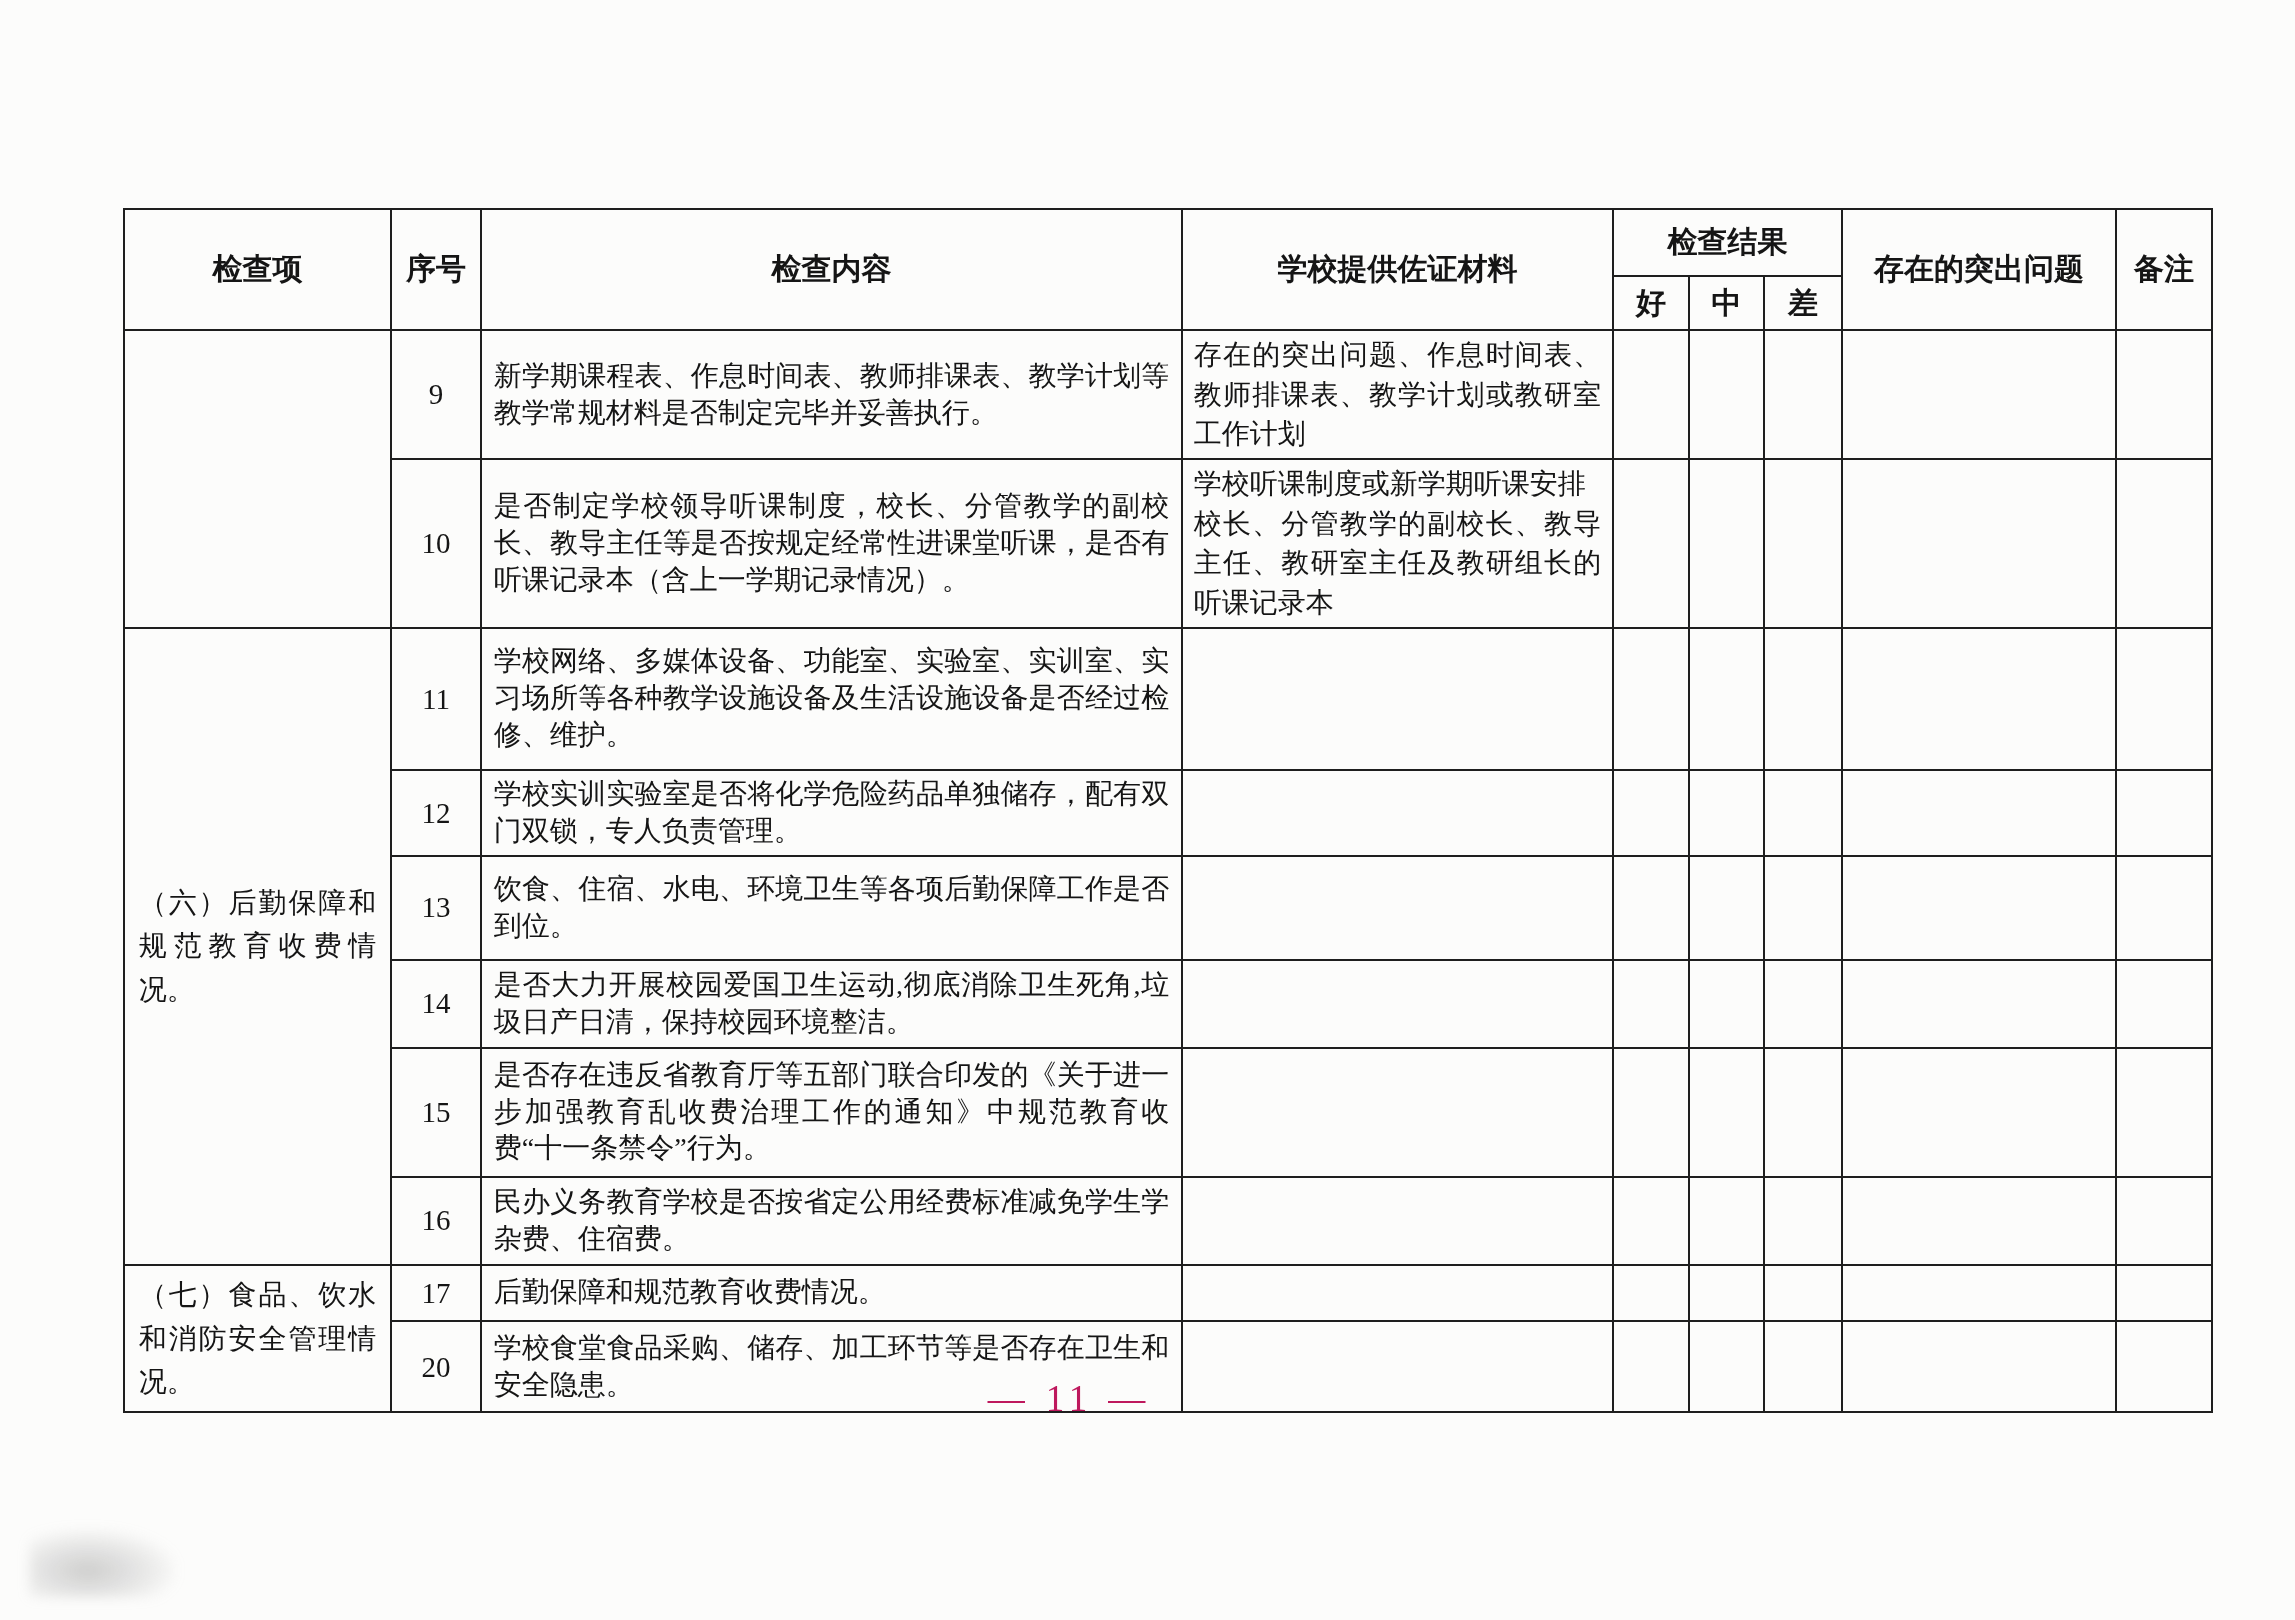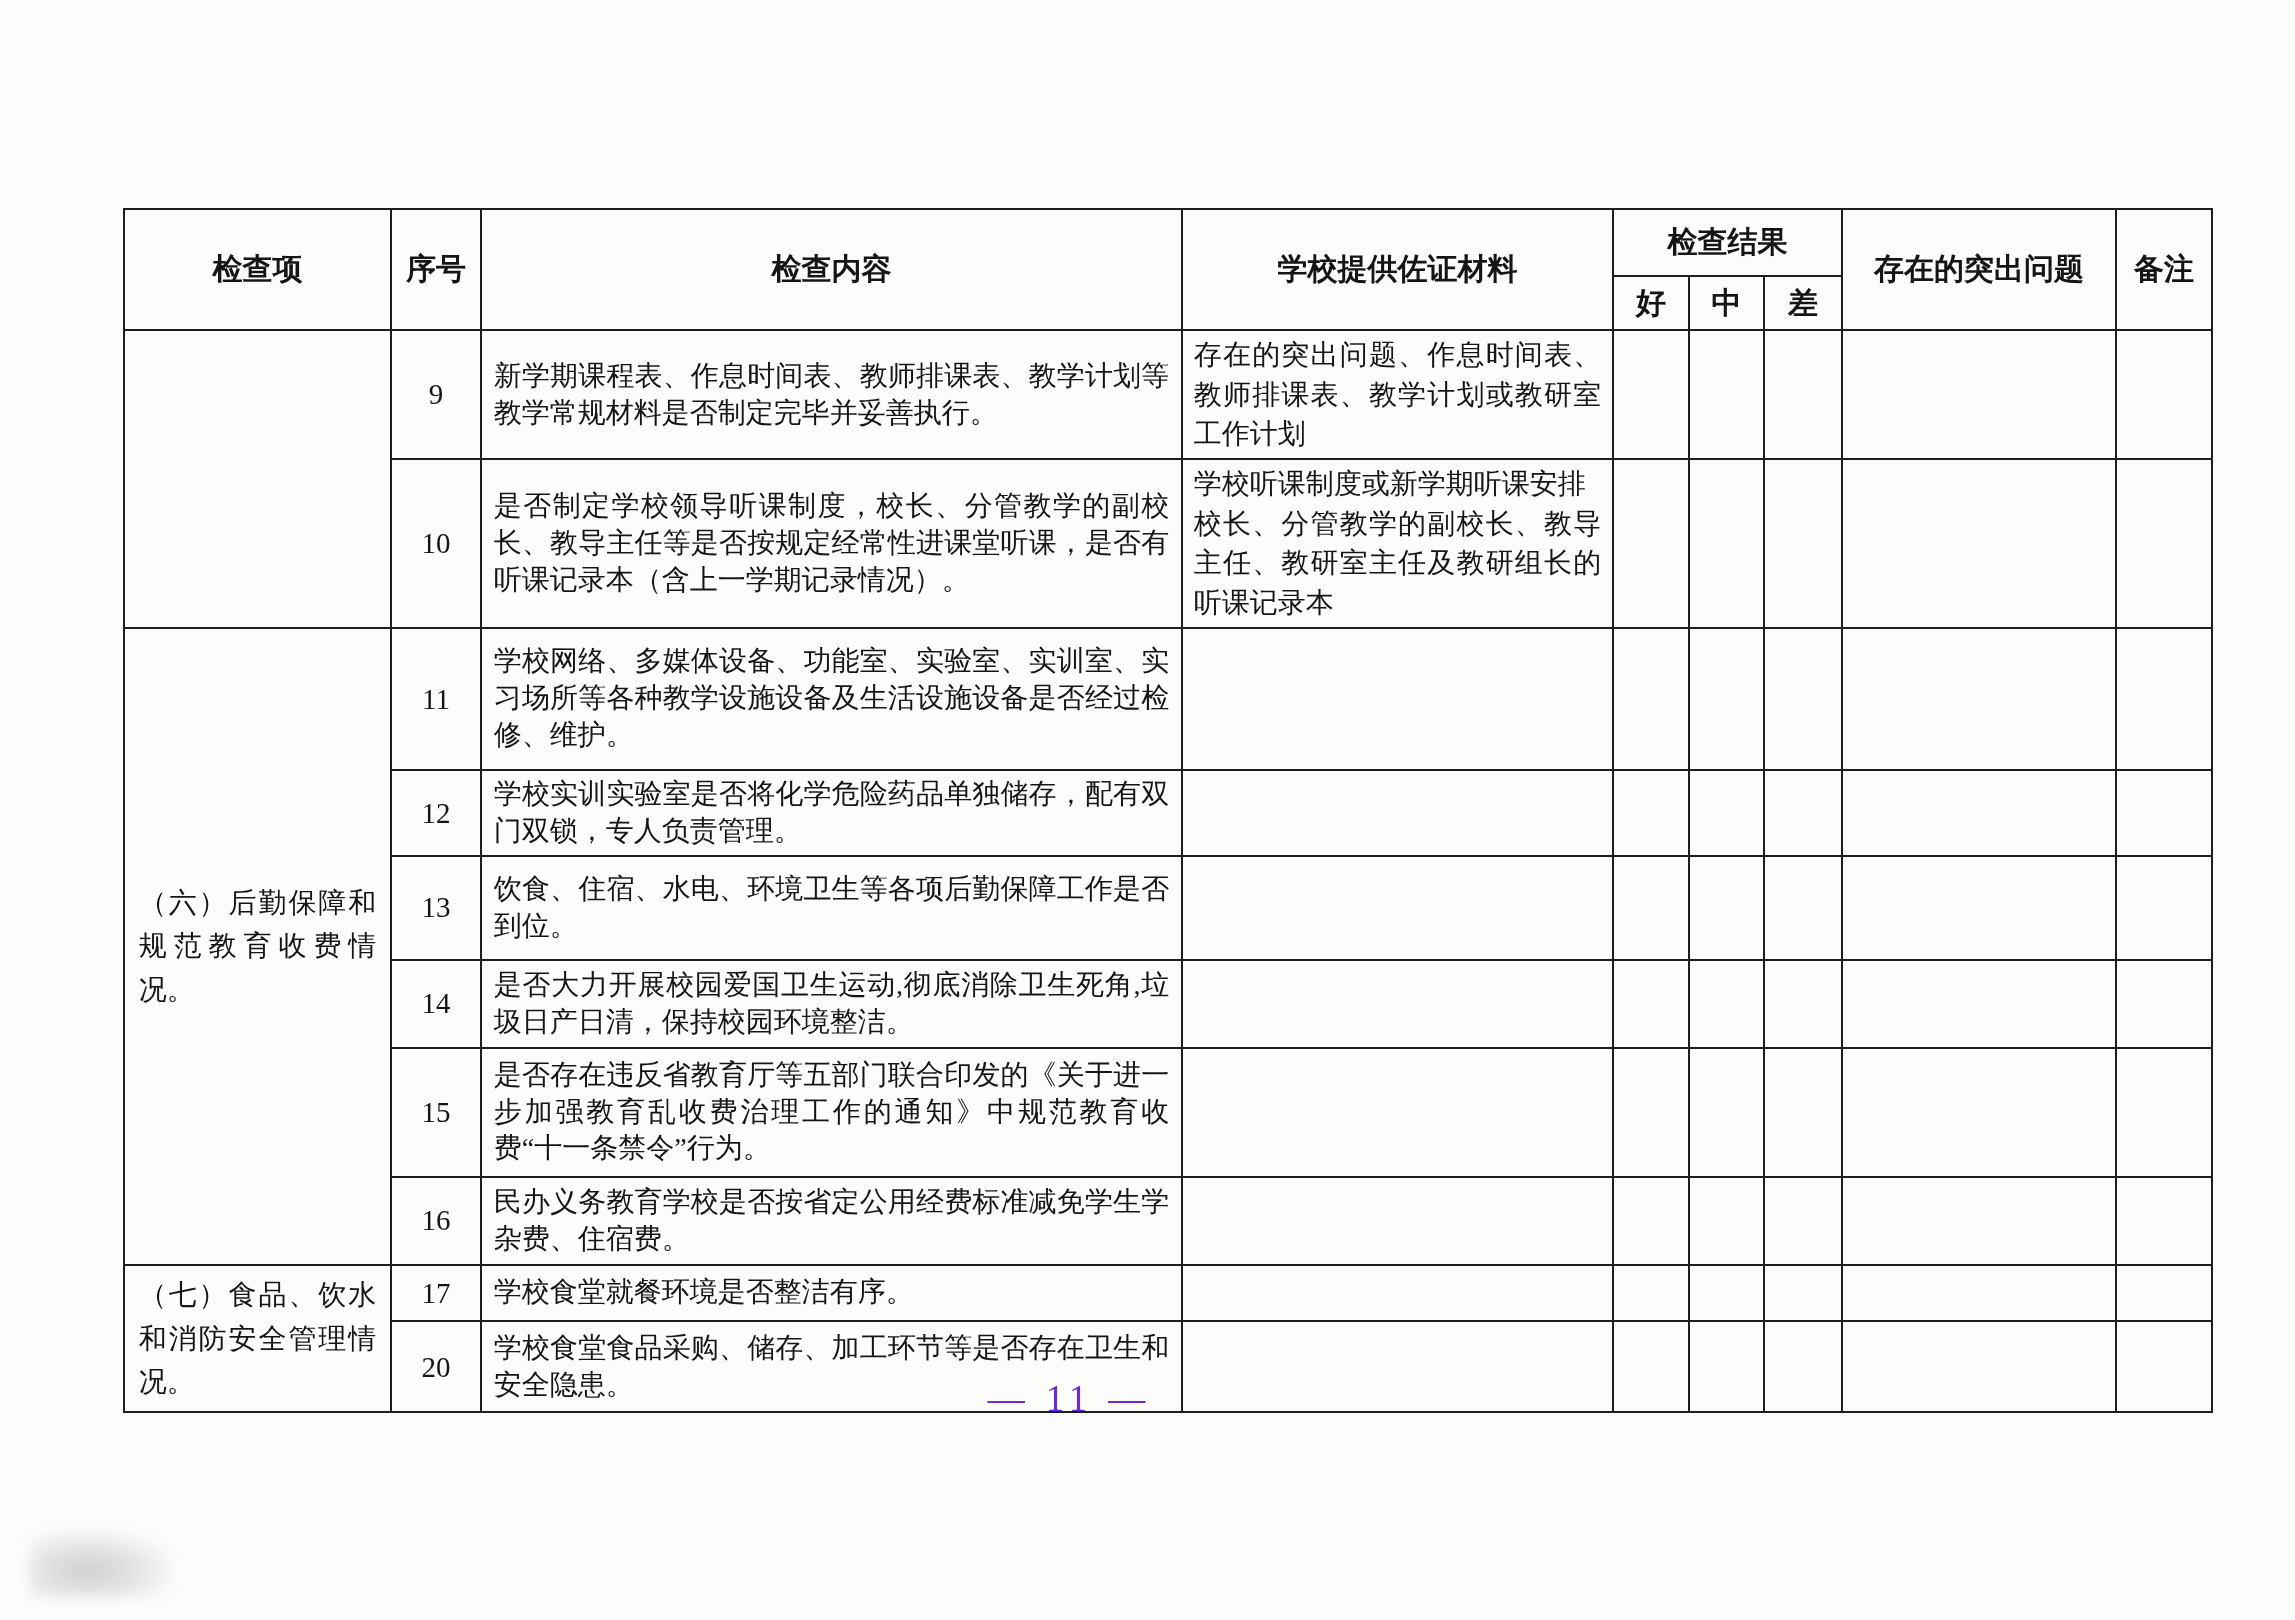--- a/index.html
+++ b/index.html
@@ -51,21 +51,21 @@
   td.seq{text-align:center;font-size:29px;}
   td.content,td.materials{text-align:justify;}
   td.materials{white-space:pre-line;line-height:1.42;padding:3.9px 10.8px;}
   .pagenum{
     position:absolute;
     left:0;right:157px;
     top:1377px;
     text-align:center;
     font-size:37px;
     letter-spacing:5.9px;
-    color:#6d28d9;
+    color:#be185d;
   }
   .smudge{
     position:absolute;
     left:29px;top:1529px;
     width:147px;height:69px;
     background:radial-gradient(ellipse at 40% 60%, rgba(120,120,120,.35), rgba(160,160,160,.15) 55%, rgba(200,200,200,0) 75%);
     filter:blur(5.9px);
   }
 </style>
 </head>
@@ -181,21 +181,21 @@
         <td class="materials"></td>
         <td class="res"></td>
         <td class="res"></td>
         <td class="res"></td>
         <td class="prob"></td>
         <td class="remark"></td>
       </tr>
       <tr style="height:55px">
         <td class="group" rowspan="2">（七）食品、饮水和消防安全管理情况。</td>
         <td class="seq">17</td>
-        <td class="content">学校食堂就餐环境是否整洁有序。</td>
+        <td class="content">后勤保障和规范教育收费情况。</td>
         <td class="materials"></td>
         <td class="res"></td>
         <td class="res"></td>
         <td class="res"></td>
         <td class="prob"></td>
         <td class="remark"></td>
       </tr>
       <tr style="height:88px">
         <td class="seq">20</td>
         <td class="content">学校食堂食品采购、储存、加工环节等是否存在卫生和安全隐患。</td>

